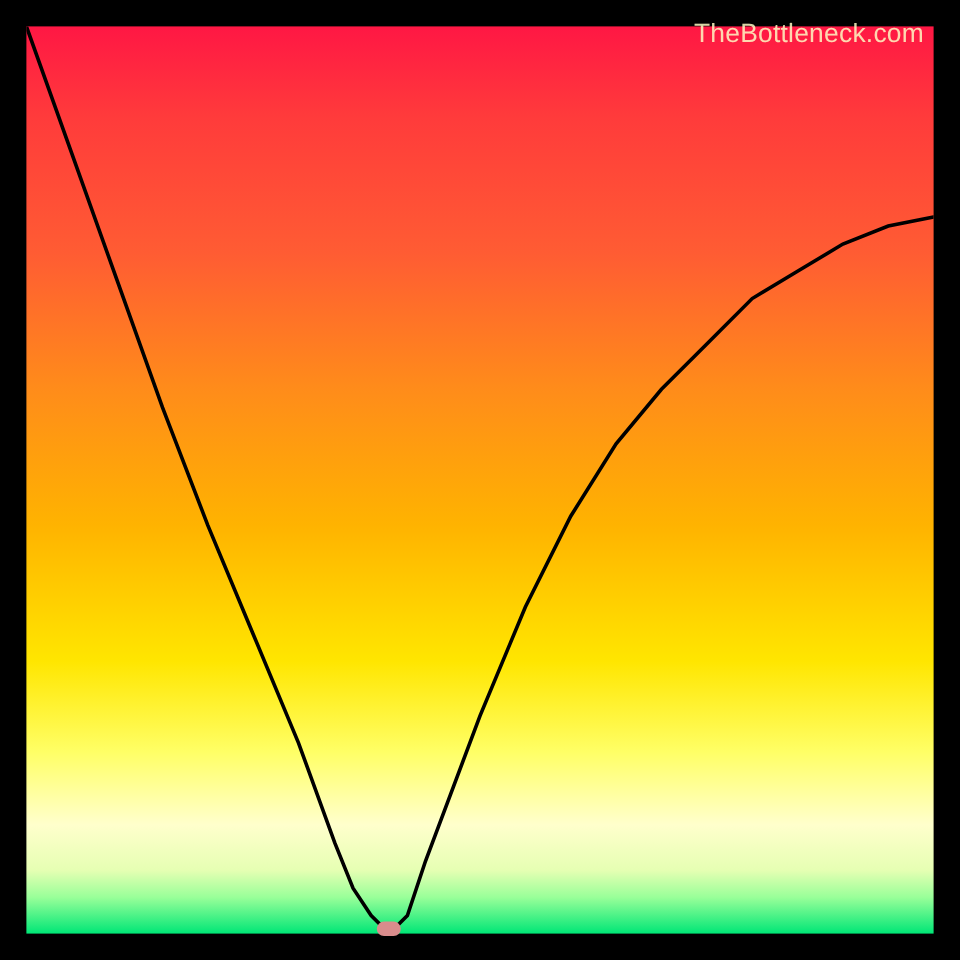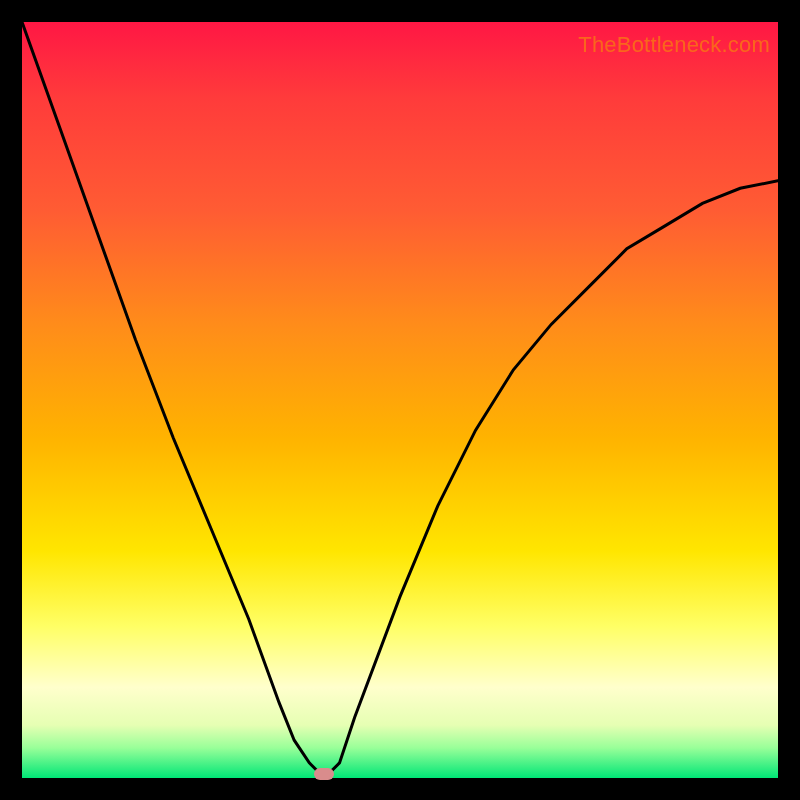--- a/index.html
+++ b/index.html
@@ -17,22 +17,22 @@
       #ffb300 55%,
       #ffe600 70%,
       #ffff66 80%,
       #ffffcc 88%,
       #e6ffb3 93%,
       #99ff99 96%,
       #00e676 100%);
   }
   .watermark {
     position: absolute;
-    top: 32px; right: 30px;
-    color: #f97316;
+    top: 15px; right: 30px;
+    color: #fef9c3;
     font-size: 22px;
     font-weight: 500;
     letter-spacing: 0.2px;
     opacity: 0.85;
   }
   svg.curve { position: absolute; top: 22px; left: 22px; width: 756px; height: 756px; }
   .marker {
     position: absolute;
     width: 20px; height: 12px;
     background: #d98c8c;

